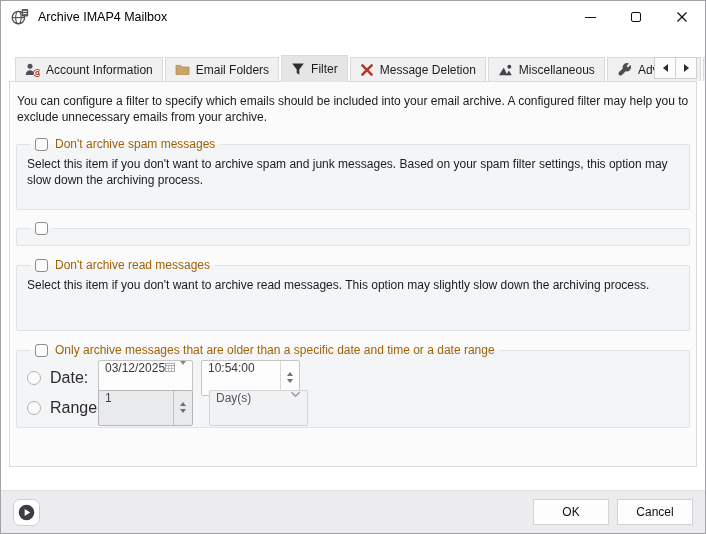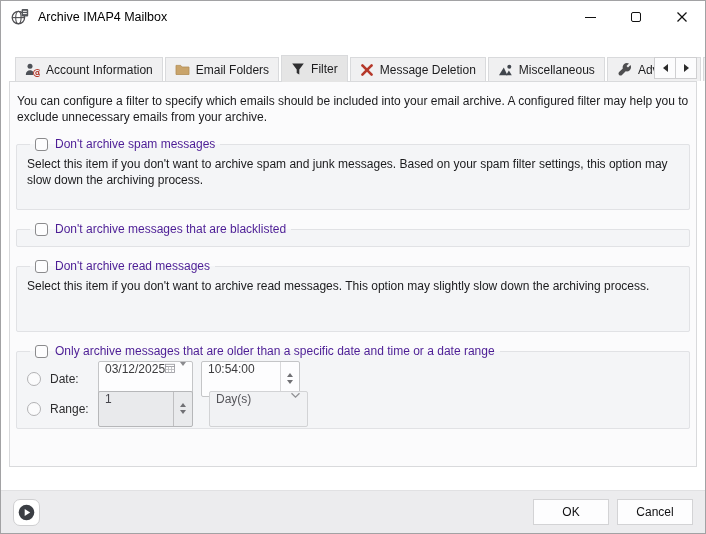--- a/index.html
+++ b/index.html
@@ -37,28 +37,28 @@
   .tabpage {
     flex: 1; background: #fbfbfc; border: 1px solid #d9dadc;
     margin-bottom: 13px; padding: 8px 0 0; min-height: 0; position: relative; z-index: 1;
   }
   .intro { font-size: 12px; color: #1b1b1d; line-height: 16px; margin: 3px 7px 12px; }
 
   fieldset.group {
     border: 1px solid #e1e2e5; background: #f4f5f7; border-radius: 2px;
     margin: 0 6px 12px; padding: 2px 10px 8px;
   }
-  legend.group-caption { display: flex; align-items: center; gap: 7px; padding: 0 5px; margin-left: 3px; font-size: 12px; color: #4c1d95; }
+  legend.group-caption { display: flex; align-items: center; gap: 7px; padding: 0 5px; margin-left: 3px; font-size: 12px; color: #a16207; }
   .checkbox { width: 13px; height: 13px; border: 1px solid #8b8b8d; border-radius: 3px; background: #fdfdfe; flex: 0 0 auto; }
   .group-desc { font-size: 12px; color: #1b1b1d; line-height: 16px; min-height: 48px; padding-top: 3px; }
 
   
   .ctl-row { display: flex; align-items: center; margin-top: 7px; height: 23px; }
   .radio { width: 14px; height: 14px; border: 1px solid #b2b2b4; border-radius: 50%; background: #fbfbfc; margin-right: 9px; flex: 0 0 auto; }
-  .ctl-label { font-size: 12px; color: #2c2c2e; width: 48px; }
+  .ctl-label { font-size: 16px; color: #2c2c2e; width: 48px; }
   .field { height: 36px; border: 1px solid #c4c5c7; background: #fdfdfe; border-radius: 2px; display: flex; align-items: flex-start; padding: 0 6px; font-size: 12px; color: #3c3c3e; }
   .date-field { width: 95px; }
   .time-field { width: 99px; margin-left: 8px; }
   .field .val { flex: 1; }
   .dd-tri { width: 0; height: 0; border-left: 3.5px solid transparent; border-right: 3.5px solid transparent; border-top: 4px solid #8a8a8e; margin-left: 5px; }
   .spinner { display: flex; flex-direction: column; gap: 3px; margin-left: auto; padding-left: 6px; border-left: 1px solid #d9d9db; height: 100%; justify-content: center; }
   .sp-up   { width: 0; height: 0; border-left: 3.5px solid transparent; border-right: 3.5px solid transparent; border-bottom: 4px solid #707074; }
   .sp-down { width: 0; height: 0; border-left: 3.5px solid transparent; border-right: 3.5px solid transparent; border-top: 4px solid #707074; }
   .spin-field { width: 95px; background: #e9eaec; border-color: #b6b7b9; color: #44444a; }
   .spin-field .spinner { border-left-color: #bfbfc1; }
@@ -162,21 +162,20 @@
         <legend class="group-caption">
           <span class="checkbox"></span>
           <span>Don't archive spam messages</span>
         </legend>
         <div class="group-desc">Select this item if you don't want to archive spam and junk messages. Based on your spam filter settings, this option may slow down the archiving process.</div>
       </fieldset>
 
       <fieldset class="group">
         <legend class="group-caption">
           <span class="checkbox"></span>
-          <span>Don't archive messages that are blacklisted</span>
         </legend>
       </fieldset>
 
       <fieldset class="group">
         <legend class="group-caption">
           <span class="checkbox"></span>
           <span>Don't archive read messages</span>
         </legend>
         <div class="group-desc">Select this item if you don't want to archive read messages. This option may slightly slow down the archiving process.</div>
       </fieldset>

